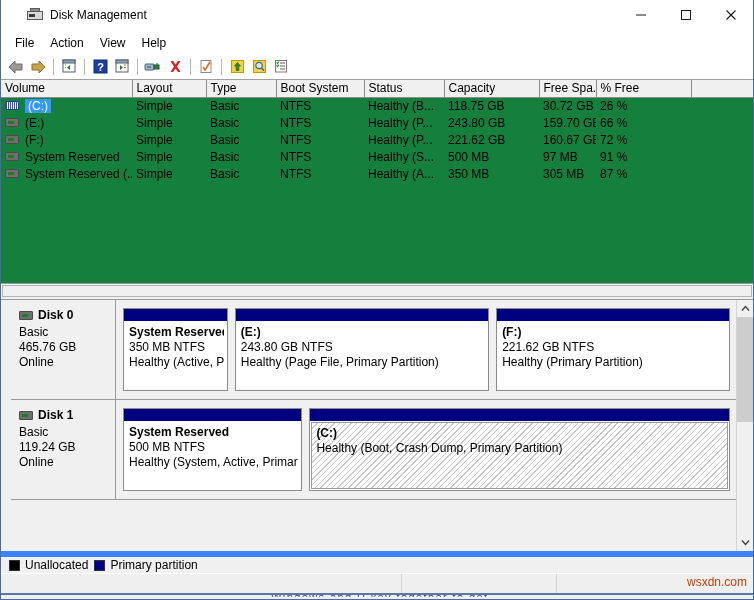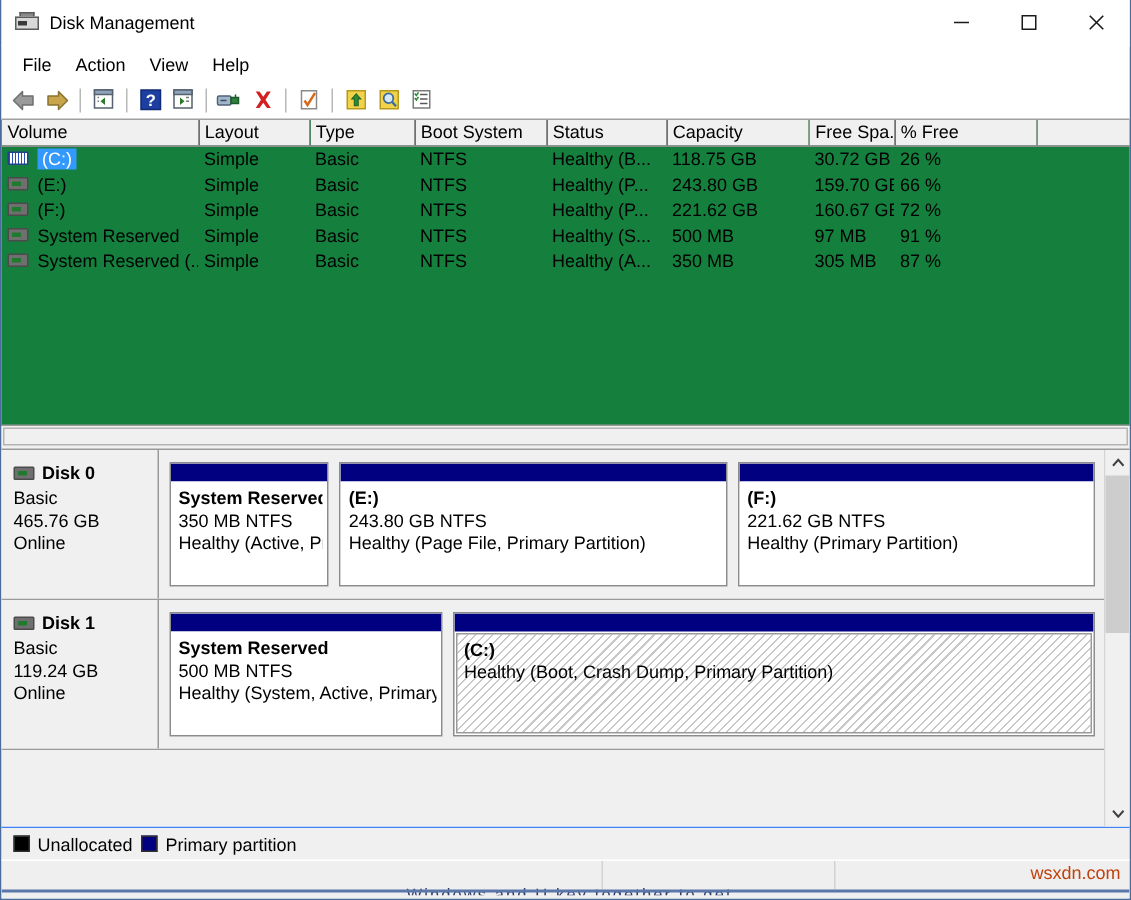--- a/index.html
+++ b/index.html
@@ -22,20 +22,21 @@
   }
 
   
   .titlebar {
     height: 31px;
     background: #ffffff;
     display: flex;
     align-items: center;
     flex: 0 0 auto;
     border-bottom: 1px solid #ffffff;
+    padding-left: 17px;
   }
   .title-icon {
     width: 16px; height: 16px;
     margin-left: 9px; margin-right: 7px;
     position: relative;
     flex: 0 0 auto;
   }
   .title-icon .body {
     position: absolute; left: 0; top: 4px;
     width: 16px; height: 9px;
@@ -197,20 +198,21 @@
     flex: 1 1 auto;
     background: #f0f0f0;
     position: relative;
     overflow: hidden;
     display: flex;
   }
   .disk-scroll-area {
     flex: 1 1 auto;
     position: relative;
     overflow: hidden;
+    margin-left: 10px;
   }
   .disk-row {
     display: flex;
     height: 100px;
     border-bottom: 1px solid #9a9a9a;
     background: #f0f0f0;
   }
   .disk-info {
     width: 105px;
     flex: 0 0 auto;
@@ -298,21 +300,21 @@
     left: 0; right: 0; top: 0;
     height: 105px;
     background: #cdcdcd;
   }
 
   
   .legend {
     flex: 0 0 auto;
     height: 22px;
     background: #f0f0f0;
-    border-top: 1px solid #3b82f6;
+    border-top: 6px solid #3b82f6;
     display: flex;
     align-items: center;
     padding-left: 8px;
     gap: 6px;
   }
   .legend-entry { display: flex; align-items: center; gap: 5px; }
   .legend-swatch {
     width: 11px; height: 11px;
     border: 1px solid #303030;
     flex: 0 0 auto;

